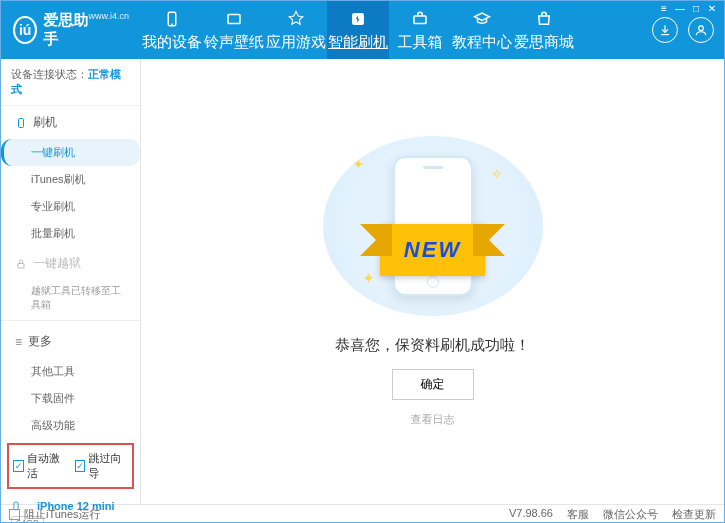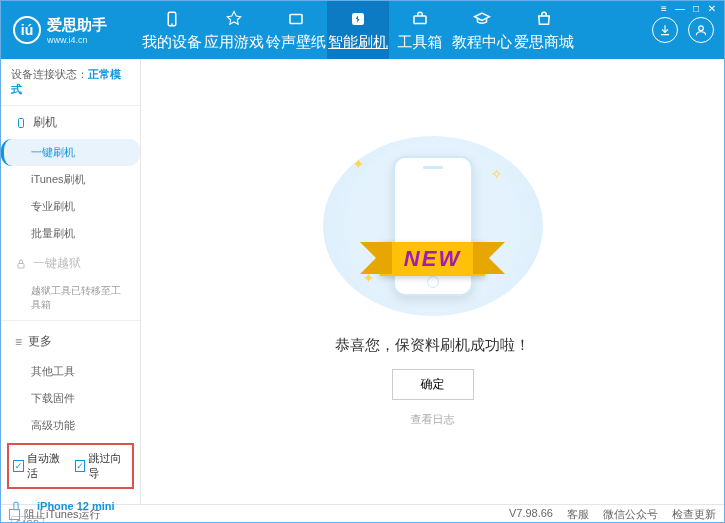--- a/index.html
+++ b/index.html
@@ -1,20 +1,20 @@
 <!DOCTYPE html>
 <html><head>
 <meta charset="utf-8">
 <style>
 * { margin: 0; padding: 0; box-sizing: border-box; font-family: "Microsoft YaHei", sans-serif; }
 body { background: #fff; width: 725px; height: 523px; overflow: hidden; border: 1px solid #66afe9; }
 .header { background: #1296db; height: 58px; display: flex; align-items: center; color: #fff; }
 .logo-area { display: flex; align-items: center; padding: 0 12px; width: 140px; }
 .logo-circle { width: 28px; height: 28px; border: 2px solid #fff; border-radius: 50%; display: flex; align-items: center; justify-content: center; font-weight: bold; font-size: 14px; margin-right: 6px; }
-.logo-text { display: flex; flex-direction: column; }
+.logo-text { display: flex; flex-direction: row; }
 .logo-title { font-size: 15px; font-weight: bold; }
 .logo-url { font-size: 9px; opacity: 0.85; }
 .nav { display: flex; flex: 1; height: 100%; }
 .nav-item { width: 62px; display: flex; flex-direction: column; align-items: center; justify-content: center; font-size: 15px; cursor: pointer; }
 .nav-item.active { background: #0d7bc4; text-decoration: underline; }
 .nav-icon { width: 20px; height: 20px; margin-bottom: 4px; display: flex; align-items: center; justify-content: center; }
 .header-right { display: flex; align-items: center; gap: 10px; padding-right: 10px; }
 .header-icon { width: 26px; height: 26px; border: 1.5px solid #fff; border-radius: 50%; display: flex; align-items: center; justify-content: center; cursor: pointer; }
 .win-controls { position: absolute; top: 0; right: 0; display: flex; gap: 2px; padding: 3px 6px; }
 .win-btn { width: 14px; height: 12px; color: #fff; font-size: 10px; cursor: pointer; text-align: center; }
@@ -31,21 +31,21 @@
 .cb { display: flex; align-items: center; gap: 3px; }
 .cb-box { width: 12px; height: 12px; border: 1px solid #1296db; display: flex; align-items: center; justify-content: center; color: #1296db; font-size: 9px; }
 .device-info { padding: 6px 10px; font-size: 11px; }
 .device-name { color: #1296db; font-weight: bold; display: flex; align-items: center; gap: 16px; }
 .device-badge { border: 1px solid #ccc; border-radius: 2px; padding: 1px 4px; font-size: 9px; color: #888; margin-top: 3px; display: inline-block; }
 .main { flex: 1; position: relative; display: flex; flex-direction: column; align-items: center; justify-content: center; }
 .illust { width: 220px; height: 180px; background: radial-gradient(circle, #e3f2fd 60%, #d6edfb 100%); border-radius: 50%; position: relative; display: flex; align-items: center; justify-content: center; }
 .phone { width: 80px; height: 140px; background: #fff; border-radius: 12px; border: 2px solid #d0e8f7; position: relative; box-shadow: 0 4px 12px rgba(0,0,0,0.1); }
 .phone::before { content: ''; position: absolute; top: 8px; left: 50%; transform: translateX(-50%); width: 20px; height: 3px; background: #d0e8f7; border-radius: 2px; }
 .phone::after { content: ''; position: absolute; bottom: 6px; left: 50%; transform: translateX(-50%); width: 10px; height: 10px; border: 1.5px solid #d0e8f7; border-radius: 50%; }
-.ribbon { position: absolute; bottom: 40px; background: #ffc107; color: #a21caf; font-weight: bold; font-style: italic; font-size: 22px; padding: 4px 24px; letter-spacing: 2px; box-shadow: 0 2px 6px rgba(0,0,0,0.2); text-align: right; }
+.ribbon { position: absolute; bottom: 40px; background: #ffc107; color: #1d4ed8; font-weight: bold; font-style: italic; font-size: 22px; padding: 13px 24px; letter-spacing: 2px; box-shadow: 0 2px 6px rgba(0,0,0,0.2); text-align: right; }
 .ribbon::before, .ribbon::after { content: ''; position: absolute; top: 0; border: 16px solid #e6a800; }
 .ribbon::before { left: -20px; border-left-color: transparent; }
 .ribbon::after { right: -20px; border-right-color: transparent; }
 .success-text { margin-top: 20px; font-size: 15px; color: #333; }
 .ok-btn { margin-top: 14px; padding: 6px 28px; border: 1px solid #ccc; background: #fff; font-size: 12px; cursor: pointer; }
 .log-link { margin-top: 12px; font-size: 11px; color: #aaa; cursor: pointer; }
 .footer { height: 20px; border-top: 1px solid #e5e5e5; display: flex; align-items: center; font-size: 11px; color: #666; padding: 0 8px; justify-content: space-between; }
 .footer-left { display: flex; align-items: center; gap: 4px; }
 .footer-cb { width: 11px; height: 11px; border: 1px solid #999; }
 .footer-right { display: flex; gap: 14px; }
@@ -74,33 +74,33 @@
         <div class="nav-icon">
           <svg width="18" height="18" viewBox="0 0 24 24" fill="none" stroke="#fff" stroke-width="2">
             <rect x="7" y="3" width="10" height="18" rx="2"></rect>
             <line x1="11" y1="19" x2="13" y2="19"></line>
           </svg>
         </div>
         <span>我的设备</span>
       </div>
     <div class="nav-item">
         <div class="nav-icon">
+          <svg width="18" height="18" viewBox="0 0 24 24" fill="none" stroke="#fff" stroke-width="2">
+            <rect x="4" y="6" width="16" height="12" rx="1"></rect>
+          </svg>
+        </div>
+        <span>铃声壁纸</span>
+      </div>
+    <div class="nav-item">
+        <div class="nav-icon">
           <svg width="18" height="18" viewBox="0 0 24 24" fill="#fff">
             <path d="M12 2l3 6 6 1-4.5 4 1 6-5.5-3-5.5 3 1-6L3 9l6-1z" fill="none" stroke="#fff" stroke-width="1.5"></path>
           </svg>
         </div>
         <span>应用游戏</span>
-      </div>
-    <div class="nav-item">
-        <div class="nav-icon">
-          <svg width="18" height="18" viewBox="0 0 24 24" fill="none" stroke="#fff" stroke-width="2">
-            <rect x="4" y="6" width="16" height="12" rx="1"></rect>
-          </svg>
-        </div>
-        <span>铃声壁纸</span>
       </div>
     <div class="nav-item active">
         <div class="nav-icon">
           <svg width="18" height="18" viewBox="0 0 24 24" fill="#fff">
             <rect x="4" y="4" width="16" height="16" rx="3" fill="#fff"></rect>
             <path d="M12 7l-3 5h2v5l3-5h-2z" fill="#0d7bc4"></path>
           </svg>
         </div>
         <span>智能刷机</span>
       </div>

